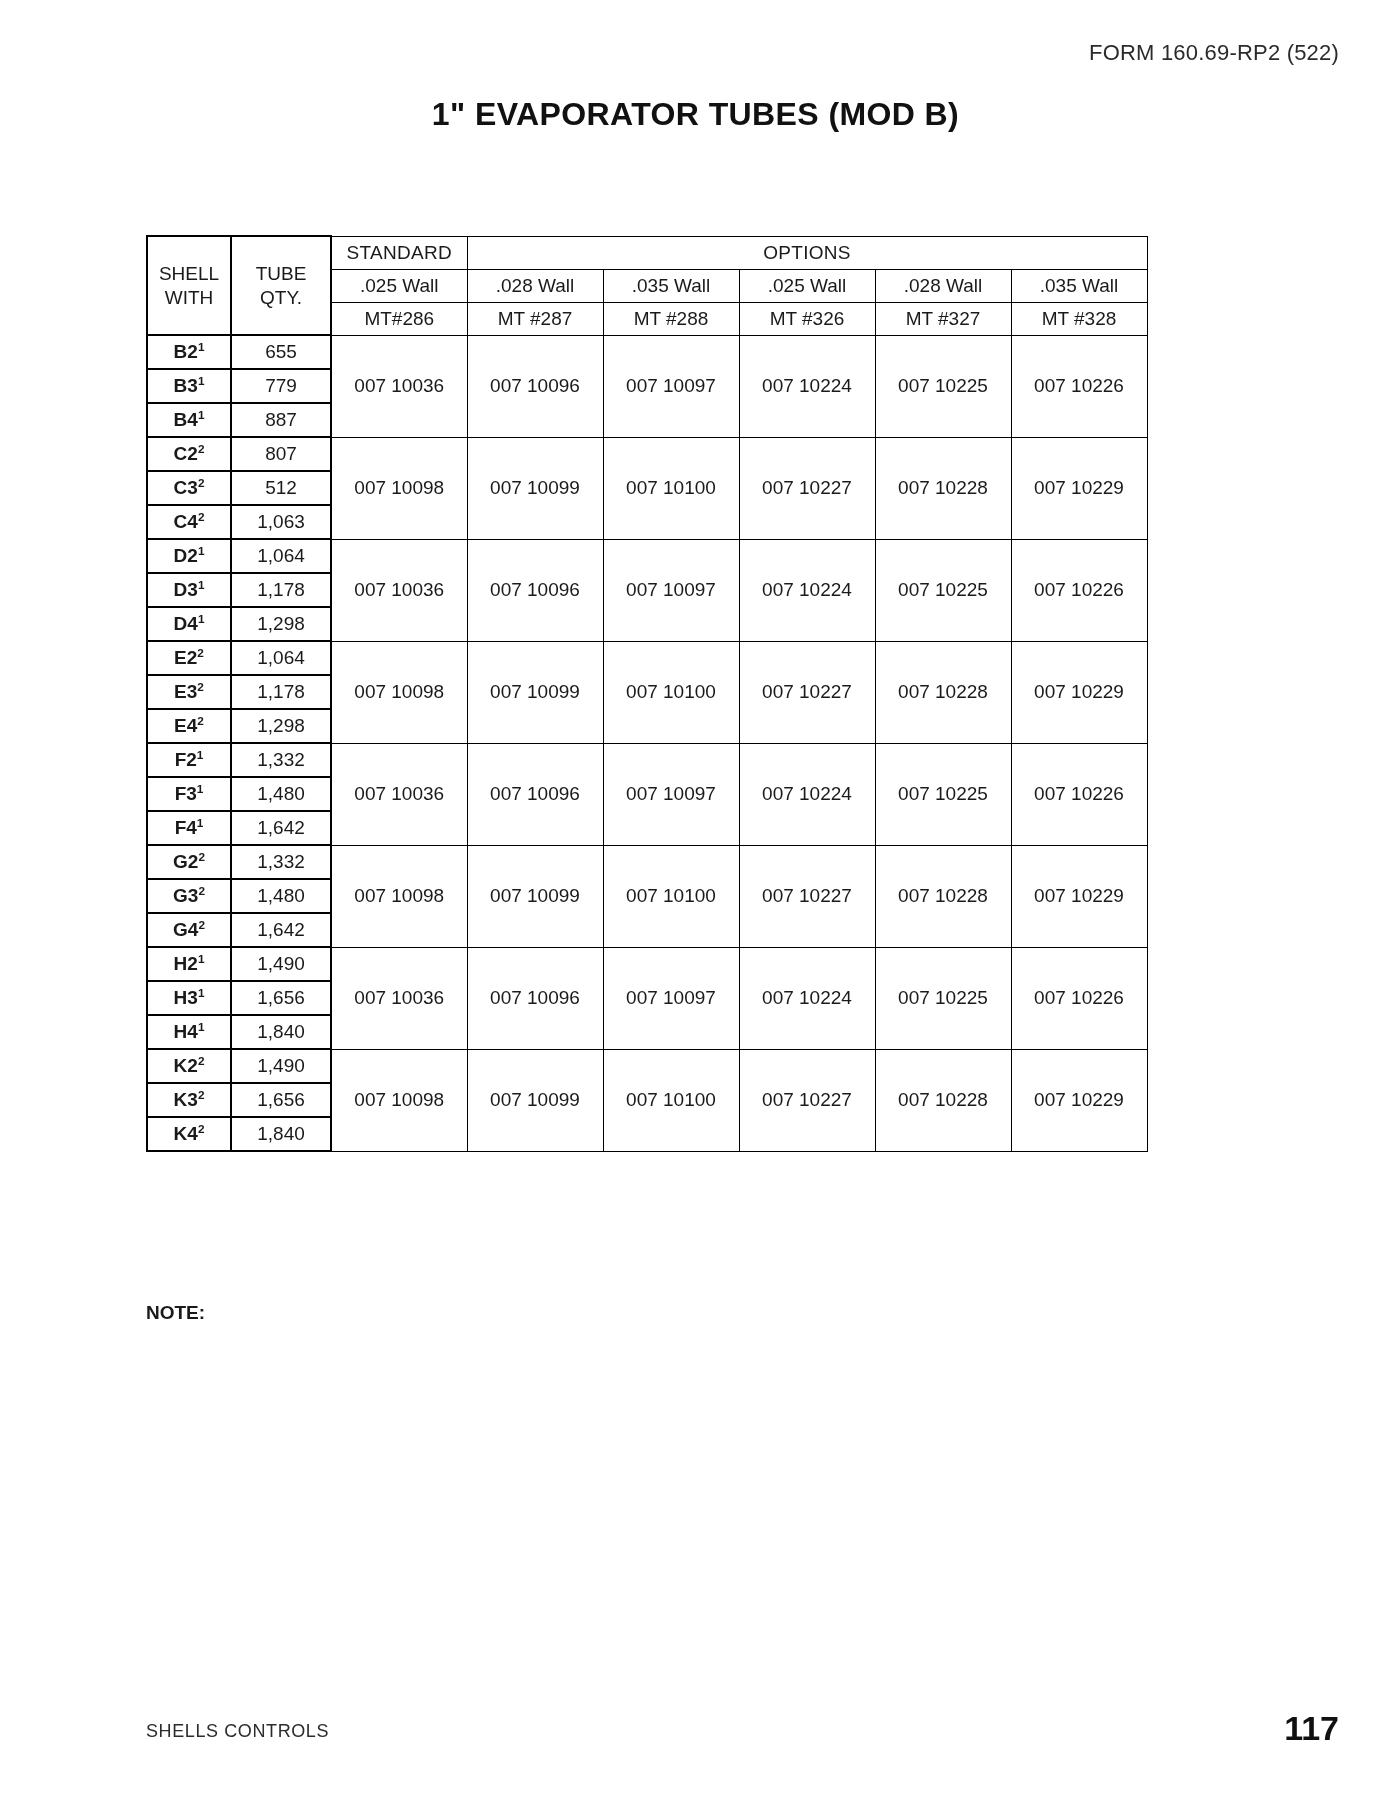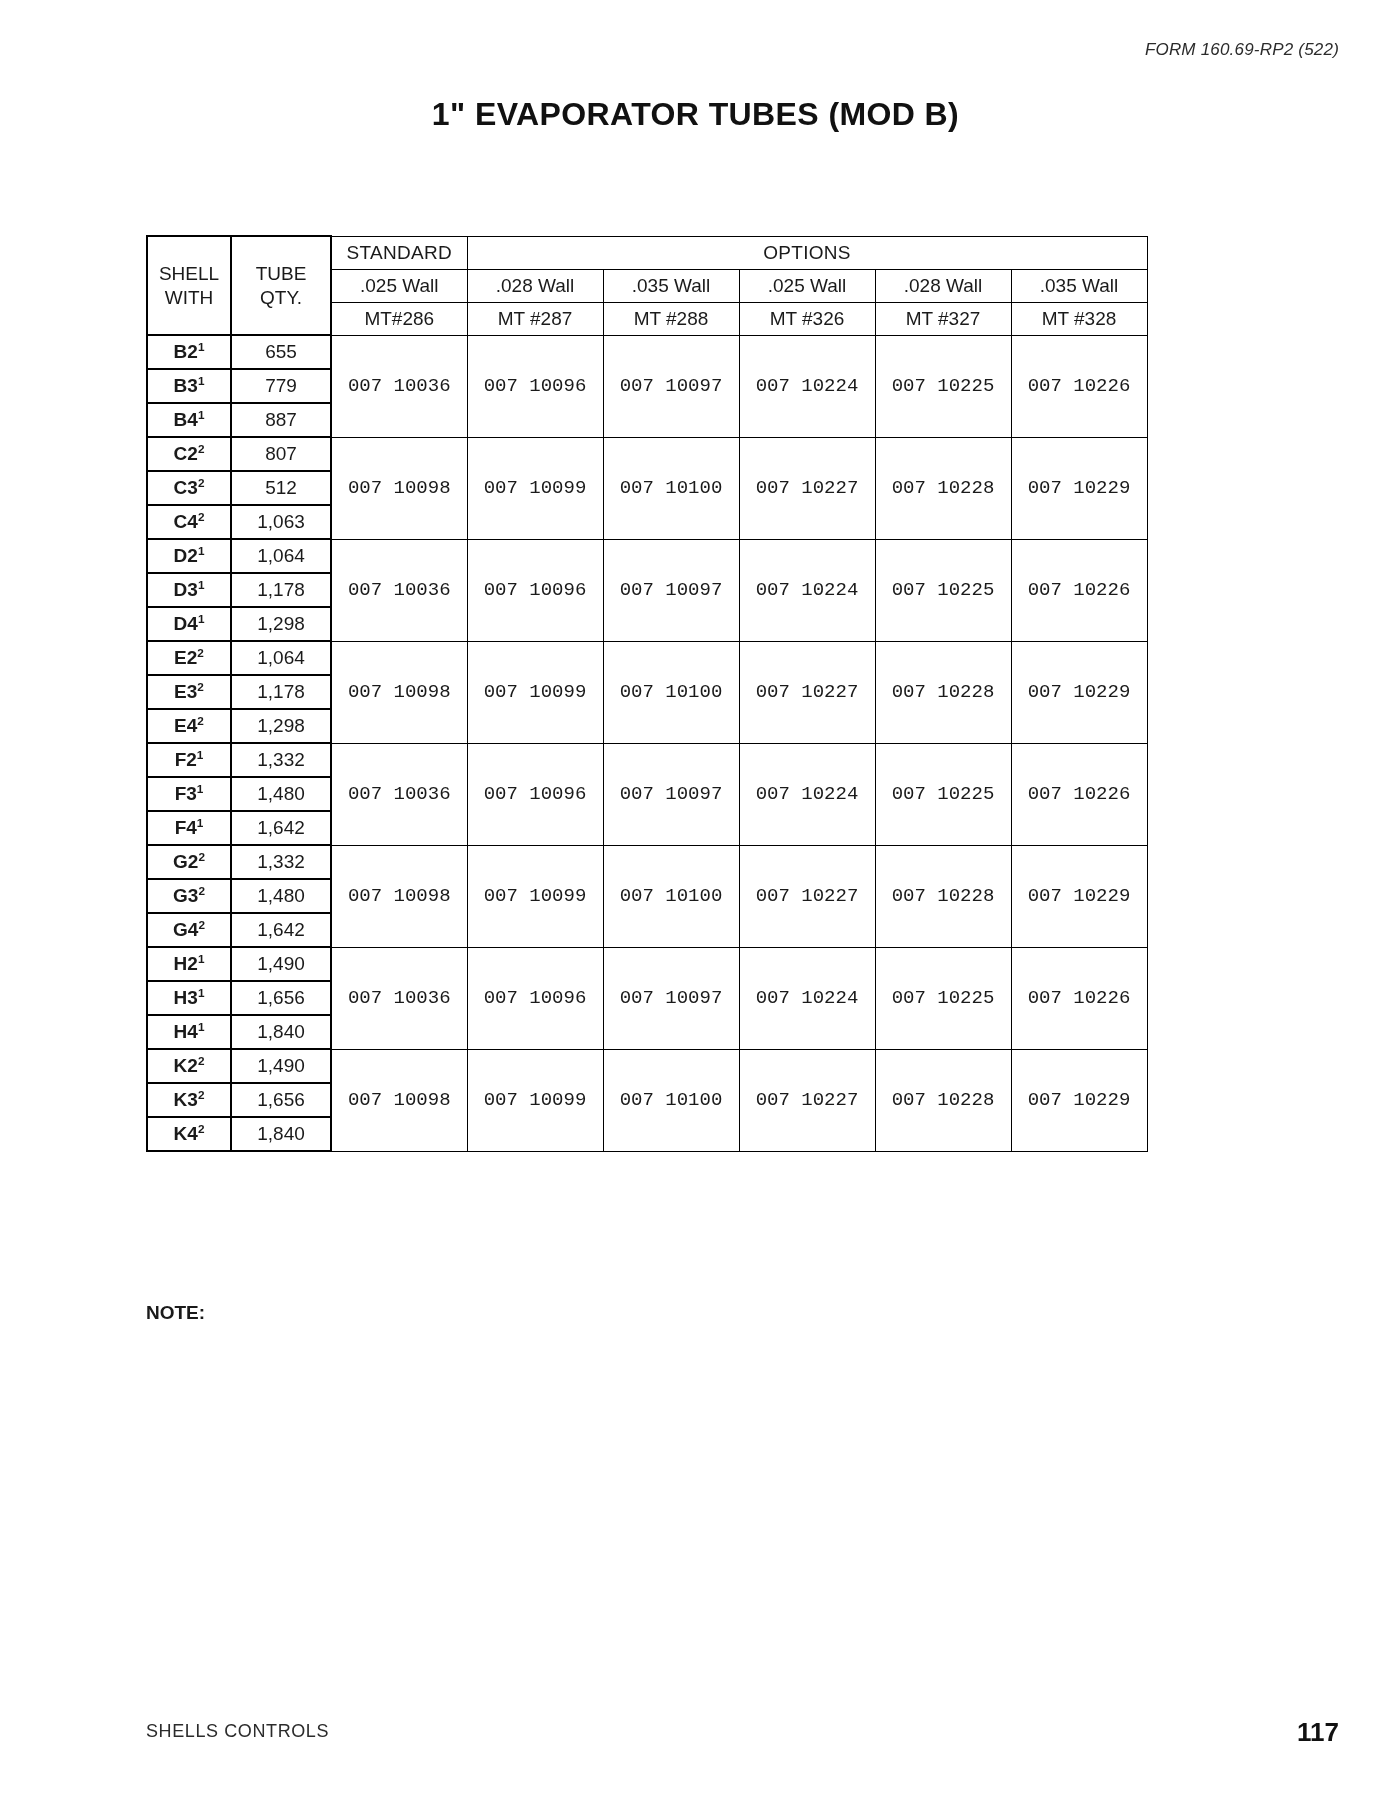--- a/index.html
+++ b/index.html
@@ -20,25 +20,24 @@
     width: 1391px;
     height: 1800px;
     padding: 0;
   }
 
   
   .form-header {
     position: absolute;
     top: 40px;
     right: 52px;
-    font-size: 17px;
+    font-size: 22px;
     letter-spacing: 0.2px;
     color: #2b2b2b;
     text-align: right;
-    font-style: italic;
   }
 
   
   .doc-title {
     position: absolute;
     top: 96px;
     left: 0;
     width: 1391px;
     text-align: center;
     font-size: 32px;
@@ -118,21 +117,20 @@
     font-size: 19px;
   }
   td.tube-qty {
     font-weight: normal;
     font-size: 19px;
     border-radius: 8px;
   }
   td.part-no {
     font-weight: normal;
     font-size: 19px;
-    font-family: Liberation Mono, monospace;
   }
   sup {
     font-size: 0.62em;
     vertical-align: super;
     line-height: 0;
   }
   .grp-top td { border-top: 2.2px solid #000; }
 
   
   .note-block {
@@ -158,21 +156,21 @@
     bottom: 58px;
     left: 146px;
     font-size: 18px;
     letter-spacing: 0.6px;
     color: #2b2b2b;
   }
   .footer-page {
     position: absolute;
     bottom: 52px;
     right: 52px;
-    font-size: 26px;
+    font-size: 34px;
     font-weight: bold;
     color: #111111;
   }
 </style>
 </head>
 <body>
 
 <div class="page">
 
   <div class="form-header">FORM 160.69-RP2 (522)</div>

